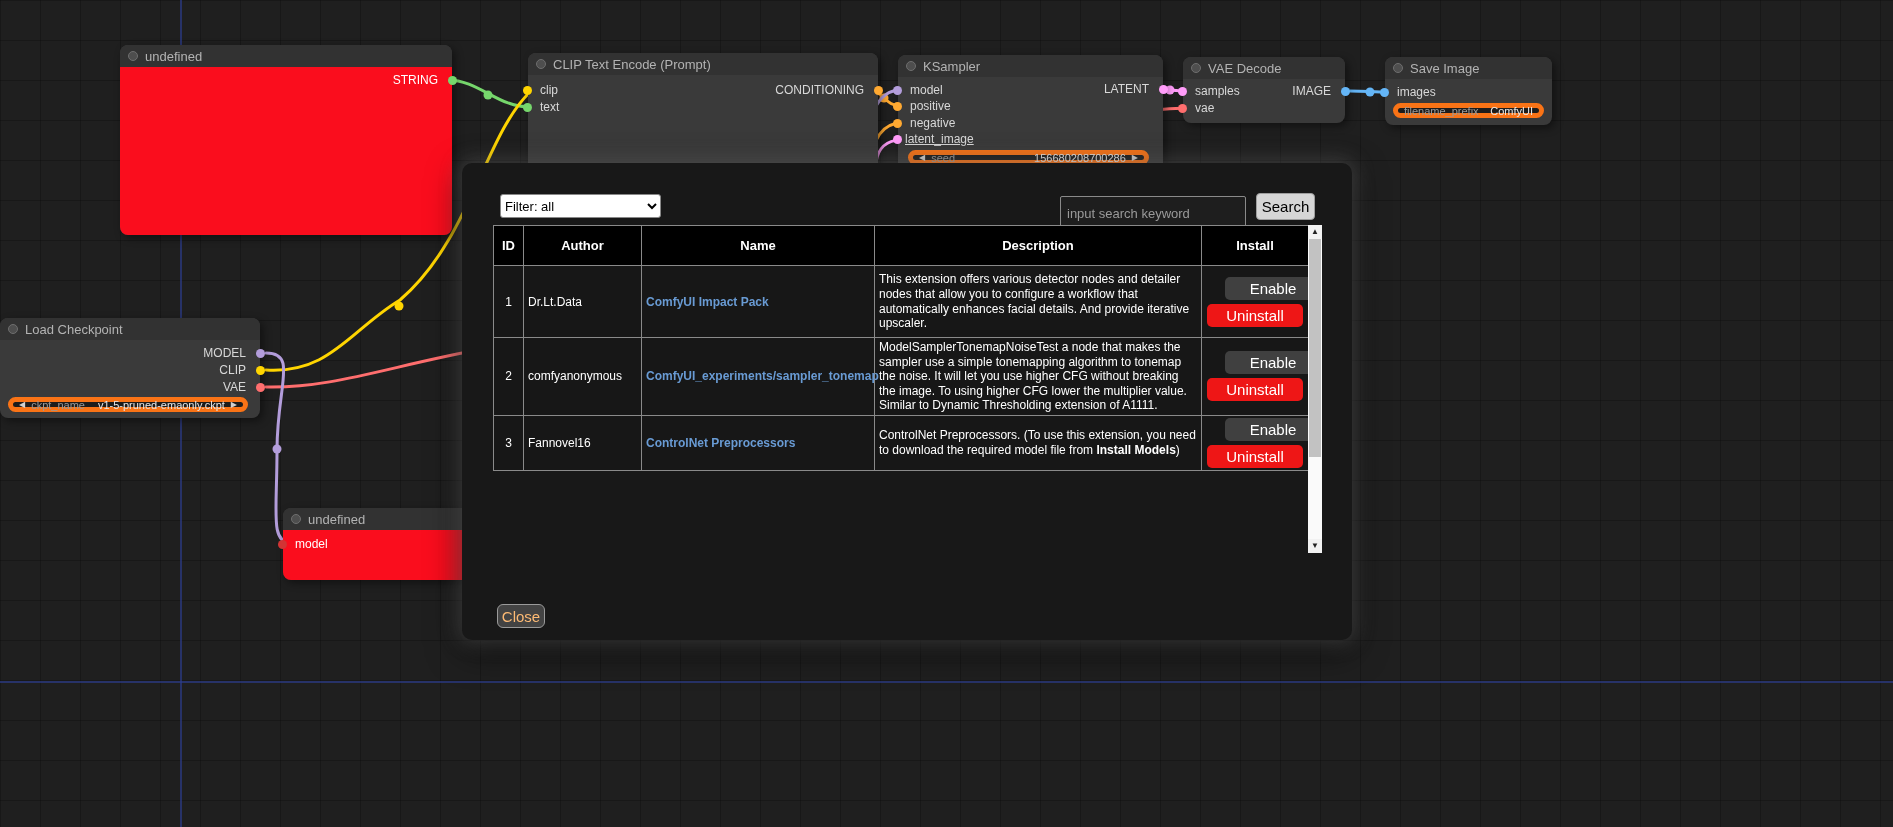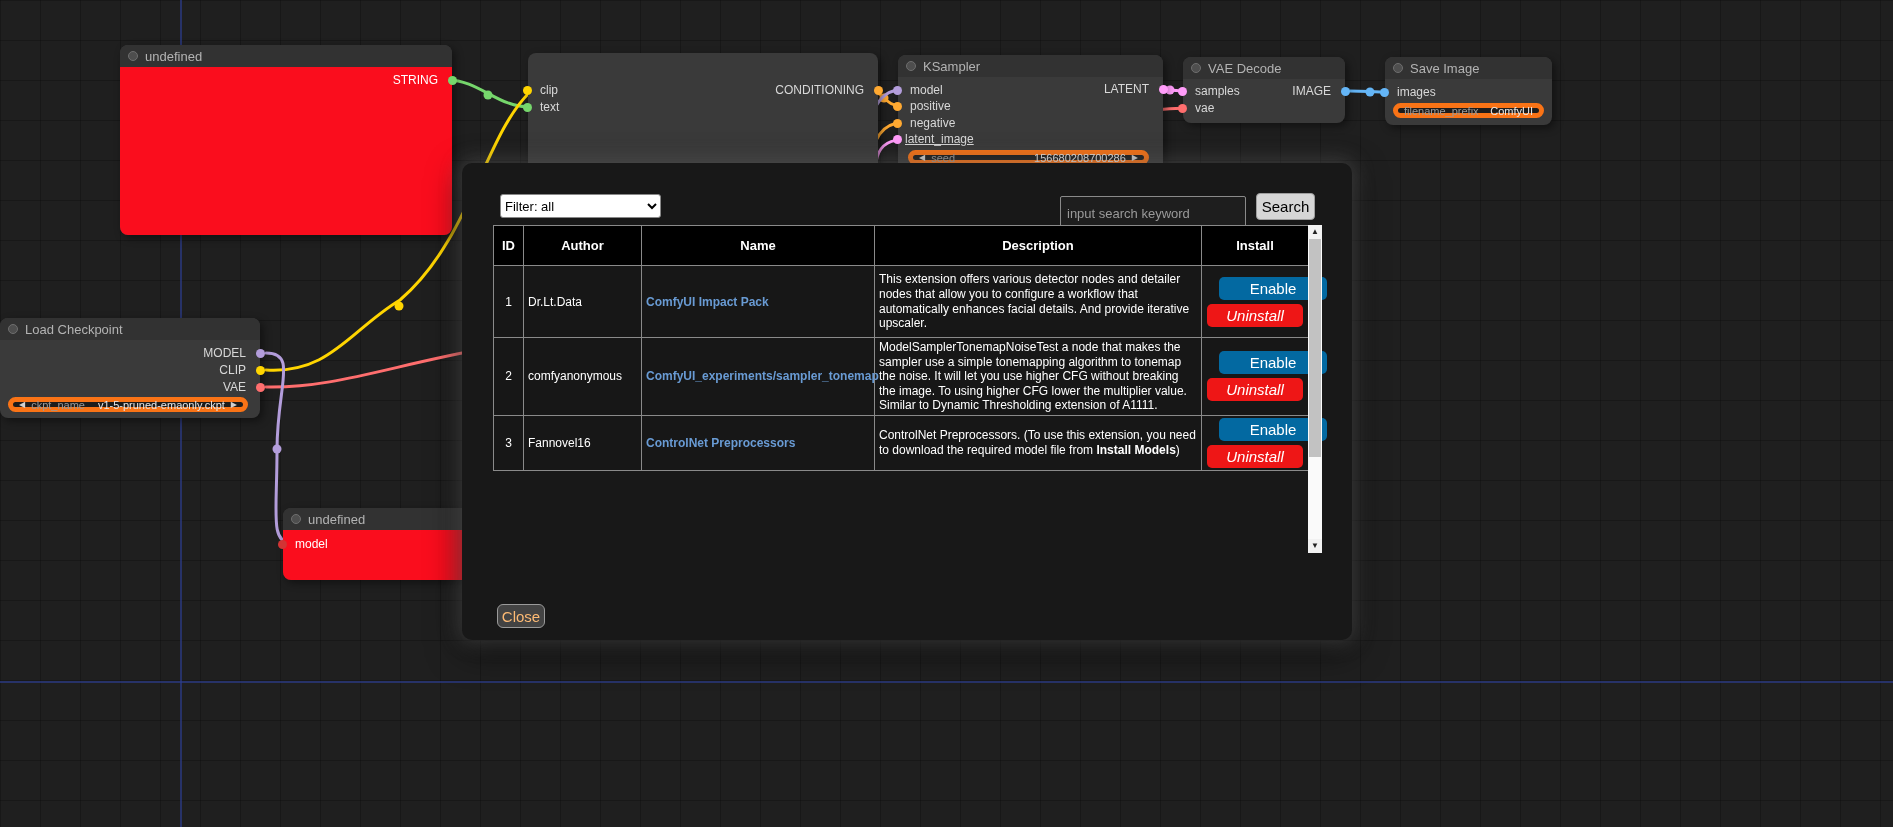--- a/index.html
+++ b/index.html
@@ -58,24 +58,24 @@
   table.ext { border-collapse:collapse; table-layout:fixed; width:815px; background:#171717; }
   table.ext th { background:#000; color:#fff; font-weight:bold; font-size:13px;
                  height:18px; border:1px solid #8a8a8a; padding:12px 2px; }
   table.ext td { border:1px solid #8a8a8a; color:#fff; font-size:12px; vertical-align:middle; padding:2px 4px; }
   td.cell-id { text-align:center; font-size:12.5px; }
   td.cell-author { font-size:12.5px; }
   td.cell-name a { color:#699bd4; font-weight:bold; font-size:12px; text-decoration:none; white-space:nowrap; }
   td.cell-desc { line-height:14.6px; }
   td.cell-install { padding:3px 5px; }
   .btn-stack { display:flex; flex-direction:column; align-items:center; gap:4px; }
-  .btn-enable { width:108px; height:23px; background:#0369a1; color:#fff; border:none;
+  .btn-enable { width:96px; height:23px; background:#404040; color:#fff; border:none;
                 border-radius:5px; font-size:15px; font-family:"Liberation Sans",sans-serif; cursor:pointer;margin-left:36px; }
   .btn-uninstall { width:96px; height:23px; background:#ee1616; color:#fff; border:none;
-                   border-radius:5px; font-size:15px; font-family:"Liberation Sans",sans-serif; cursor:pointer;font-style:italic; }
+                   border-radius:5px; font-size:15px; font-family:"Liberation Sans",sans-serif; cursor:pointer; }
   .vscroll { position:absolute; right:0; top:0; width:14px; height:328px; background:#fafafa; }
   .vscroll .sb-arrow { position:absolute; left:0; width:14px; height:14px; color:#222;
                        font-size:8px; line-height:14px; text-align:center; background:#f2f2f2; cursor:pointer; }
   .vscroll .sb-up { top:0; }
   .vscroll .sb-down { bottom:0; }
   .vscroll .sb-thumb { position:absolute; left:1px; width:12px; top:14px; height:218px;
                        background:#c2c2c2; cursor:pointer; }
   .close-btn { position:absolute; left:35px; top:441px; width:48px; height:24px;
                background:#434343; color:#fdba74; border:1px solid #9a9a9a; border-radius:6px;
                font-size:15px; font-family:"Liberation Sans",sans-serif; cursor:pointer; }
@@ -109,20 +109,24 @@
   <div class="node-header">
     <span class="collapse-dot"></span>
     <span class="node-title">undefined</span>
   </div>
   <div class="node-body-red"></div>
   <span class="slot-label out onred" style="top:28px; right:14px;">STRING</span>
   <span class="dot out" style="top:30.5px; background:#76d76c;"></span>
 </div>
 
 <div class="node" style="left:528px; top:53px; width:350px; height:150px;">
+  <div class="node-header">
+    <span class="collapse-dot"></span>
+    <span class="node-title">CLIP Text Encode (Prompt)</span>
+  </div>
   <span class="dot in" style="top:32.5px; background:#ffd500;"></span>
   <span class="slot-label" style="top:30px; left:12px;">clip</span>
   <span class="dot in" style="top:49.5px; background:#76d76c;"></span>
   <span class="slot-label" style="top:47px; left:12px;">text</span>
   <span class="slot-label out" style="top:30px; right:14px;">CONDITIONING</span>
   <span class="dot out" style="top:32.5px; background:#ffa931;"></span>
 </div>
 
 <div class="node" style="left:898px; top:55px; width:265px; height:150px;">
   <div class="node-header">

